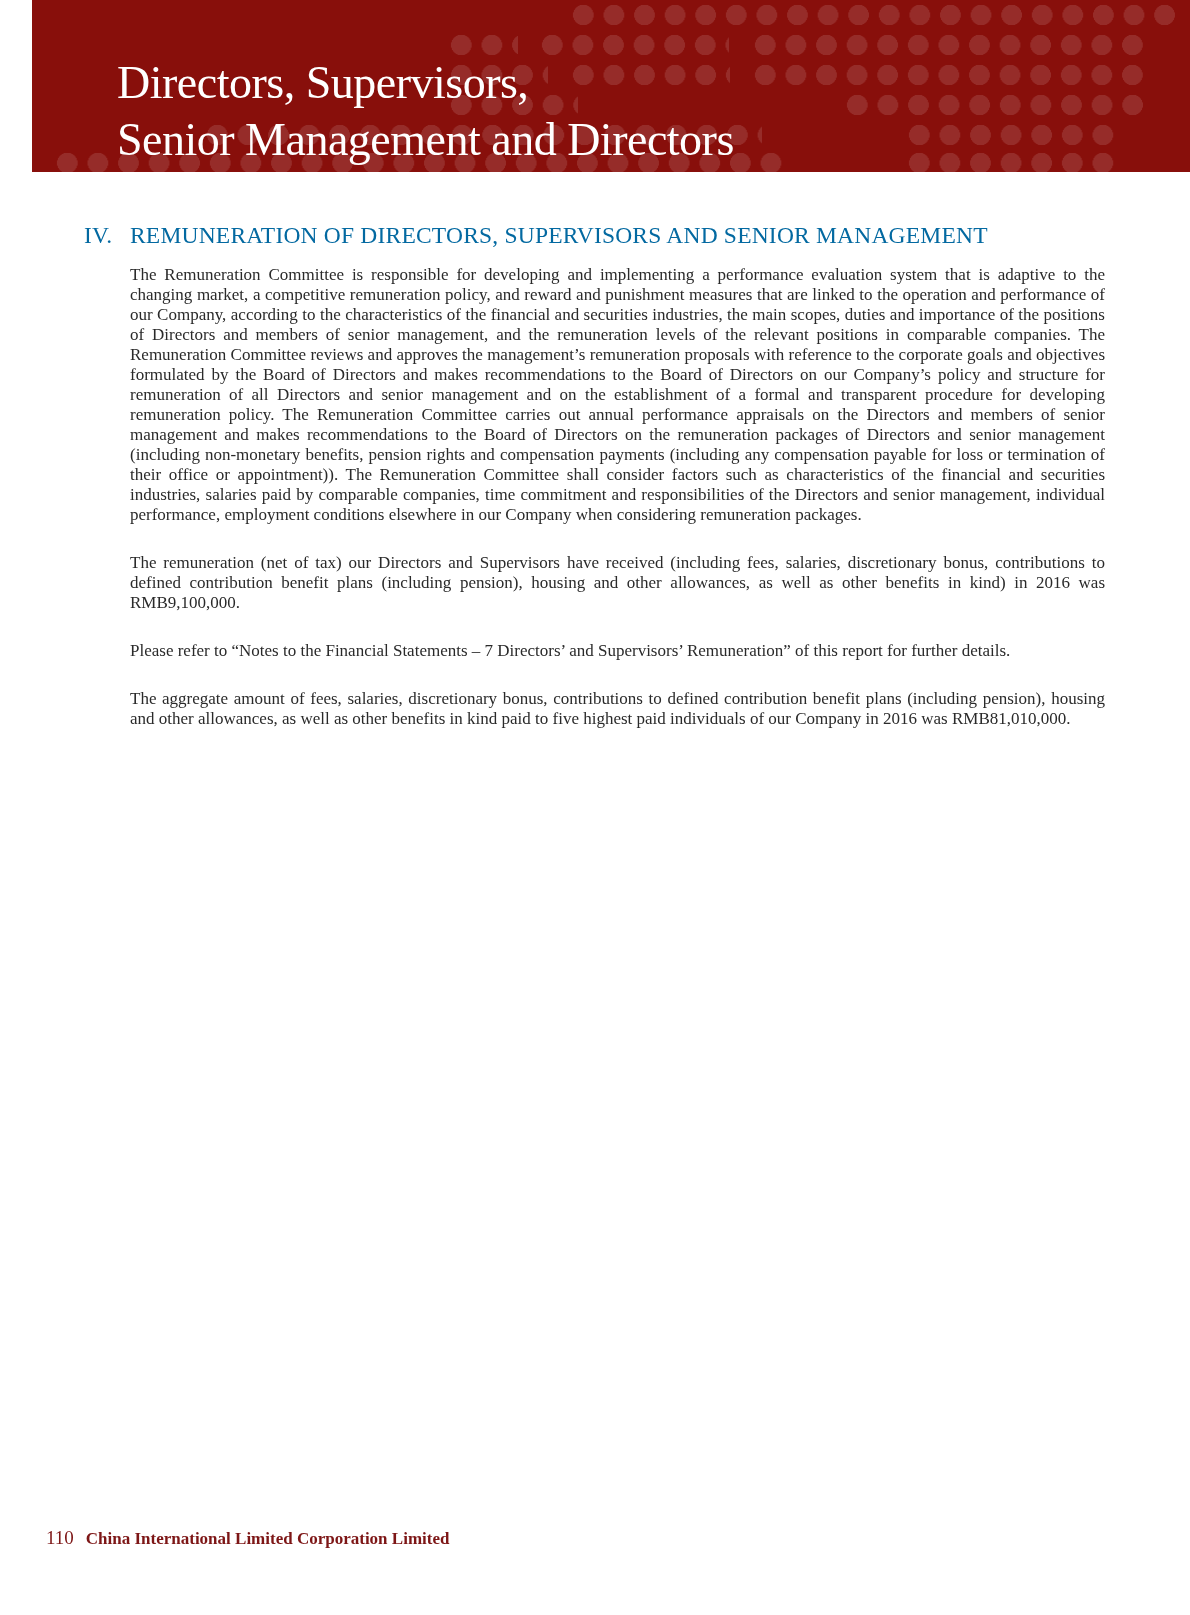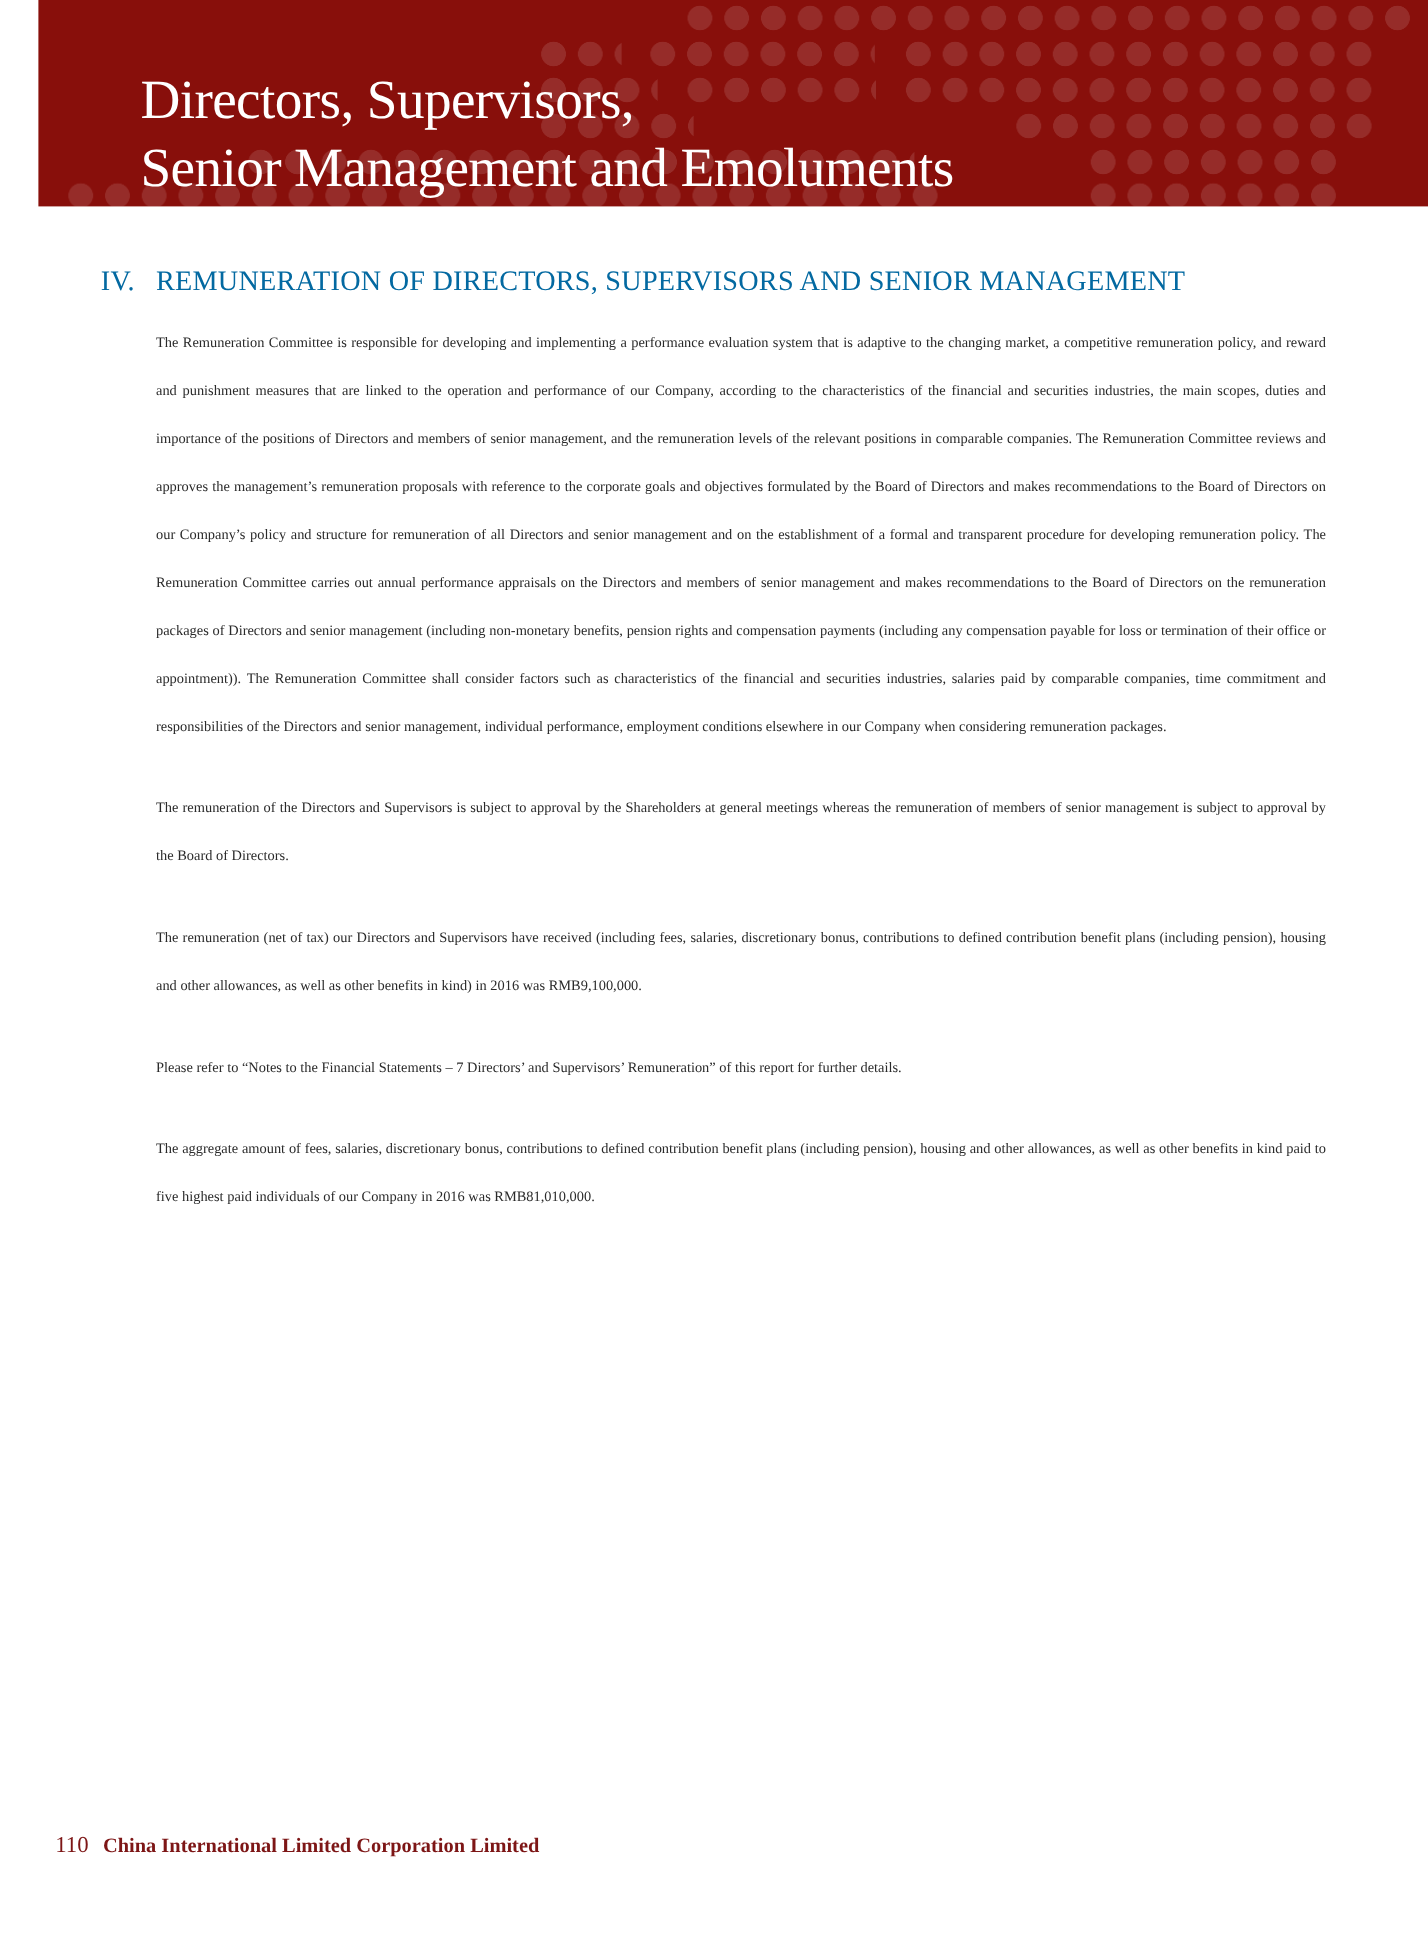--- a/index.html
+++ b/index.html
@@ -23,21 +23,21 @@
   .section-heading {
     position: absolute; left: 84px; top: 222px; margin: 0; width: 1030px;
     font-family: "Liberation Serif", "DejaVu Serif", serif;
     font-size: 23.5px; color: #0369a1; font-weight: normal; white-space: nowrap;
     letter-spacing: 0.2px;
   }
   .section-heading .num { display: inline-block; width: 46px; }
   .body {
     position: absolute; left: 130px; top: 265px; width: 975px;
     font-family: "Liberation Serif", "DejaVu Serif", serif;
-    font-size: 12px; line-height: 40px; color: #2a2a2a;
+    font-size: 17px; line-height: 20px; color: #2a2a2a;
   }
   .body p { margin: 0 0 28px 0; text-align: justify; }
   .footer {
     position: absolute; left: 46px; top: 1527px;
     font-family: "Liberation Serif", "DejaVu Serif", serif;
     font-size: 17px; color: #7d1616; white-space: nowrap;
   }
   .footer .page { margin-right: 12px; font-size: 19px; }
   .footer .company { font-weight: bold; }
 </style>
@@ -54,31 +54,30 @@
   <div class="dots" style="left:718px; top:60px; width:398px; height:30px;"></div>
   <div class="dots" style="left:414px; top:90px; width:132px; height:30px;"></div>
   <div class="dots" style="left:810px; top:90px; width:306px; height:30px;"></div>
   <div class="dots" style="left:170px; top:120px; width:560px; height:30px;"></div>
   <div class="dots" style="left:872px; top:120px; width:214px; height:30px;"></div>
   <div class="dots" style="left:20px; top:148px; width:730px; height:30px;"></div>
   <div class="dots" style="left:872px; top:148px; width:214px; height:30px;"></div>
 
   <h1 class="banner-title">
     <span>Directors, Supervisors,</span>
-    <span>Senior Management and Emoluments</span>
+    <span>Senior Management and Directors</span>
   </h1>
 </div>
 
 <h2 class="section-heading">
   <span class="num">IV.</span><span>REMUNERATION OF DIRECTORS, SUPERVISORS AND SENIOR MANAGEMENT</span>
 </h2>
 
 <div class="body">
   <p>The Remuneration Committee is responsible for developing and implementing a performance evaluation system that is adaptive to the changing market, a competitive remuneration policy, and reward and punishment measures that are linked to the operation and performance of our Company, according to the characteristics of the financial and securities industries, the main scopes, duties and importance of the positions of Directors and members of senior management, and the remuneration levels of the relevant positions in comparable companies. The Remuneration Committee reviews and approves the management’s remuneration proposals with reference to the corporate goals and objectives formulated by the Board of Directors and makes recommendations to the Board of Directors on our Company’s policy and structure for remuneration of all Directors and senior management and on the establishment of a formal and transparent procedure for developing remuneration policy. The Remuneration Committee carries out annual performance appraisals on the Directors and members of senior management and makes recommendations to the Board of Directors on the remuneration packages of Directors and senior management (including non-monetary benefits, pension rights and compensation payments (including any compensation payable for loss or termination of their office or appointment)). The Remuneration Committee shall consider factors such as characteristics of the financial and securities industries, salaries paid by comparable companies, time commitment and responsibilities of the Directors and senior management, individual performance, employment conditions elsewhere in our Company when considering remuneration packages.</p>
-  <p>The remuneration of the Directors and Supervisors is subject to approval by the Shareholders at general meetings whereas the remuneration of members of senior management is subject to approval by the Board of Directors.</p>
   <p>The remuneration (net of tax) our Directors and Supervisors have received (including fees, salaries, discretionary bonus, contributions to defined contribution benefit plans (including pension), housing and other allowances, as well as other benefits in kind) in 2016 was RMB9,100,000.</p>
   <p>Please refer to “Notes to the Financial Statements – 7 Directors’ and Supervisors’ Remuneration” of this report for further details.</p>
   <p>The aggregate amount of fees, salaries, discretionary bonus, contributions to defined contribution benefit plans (including pension), housing and other allowances, as well as other benefits in kind paid to five highest paid individuals of our Company in 2016 was RMB81,010,000.</p>
 </div>
 
 <div class="footer">
   <span class="page">110</span><span class="company">China International Limited Corporation Limited</span>
 </div>
 
 </body></html>

